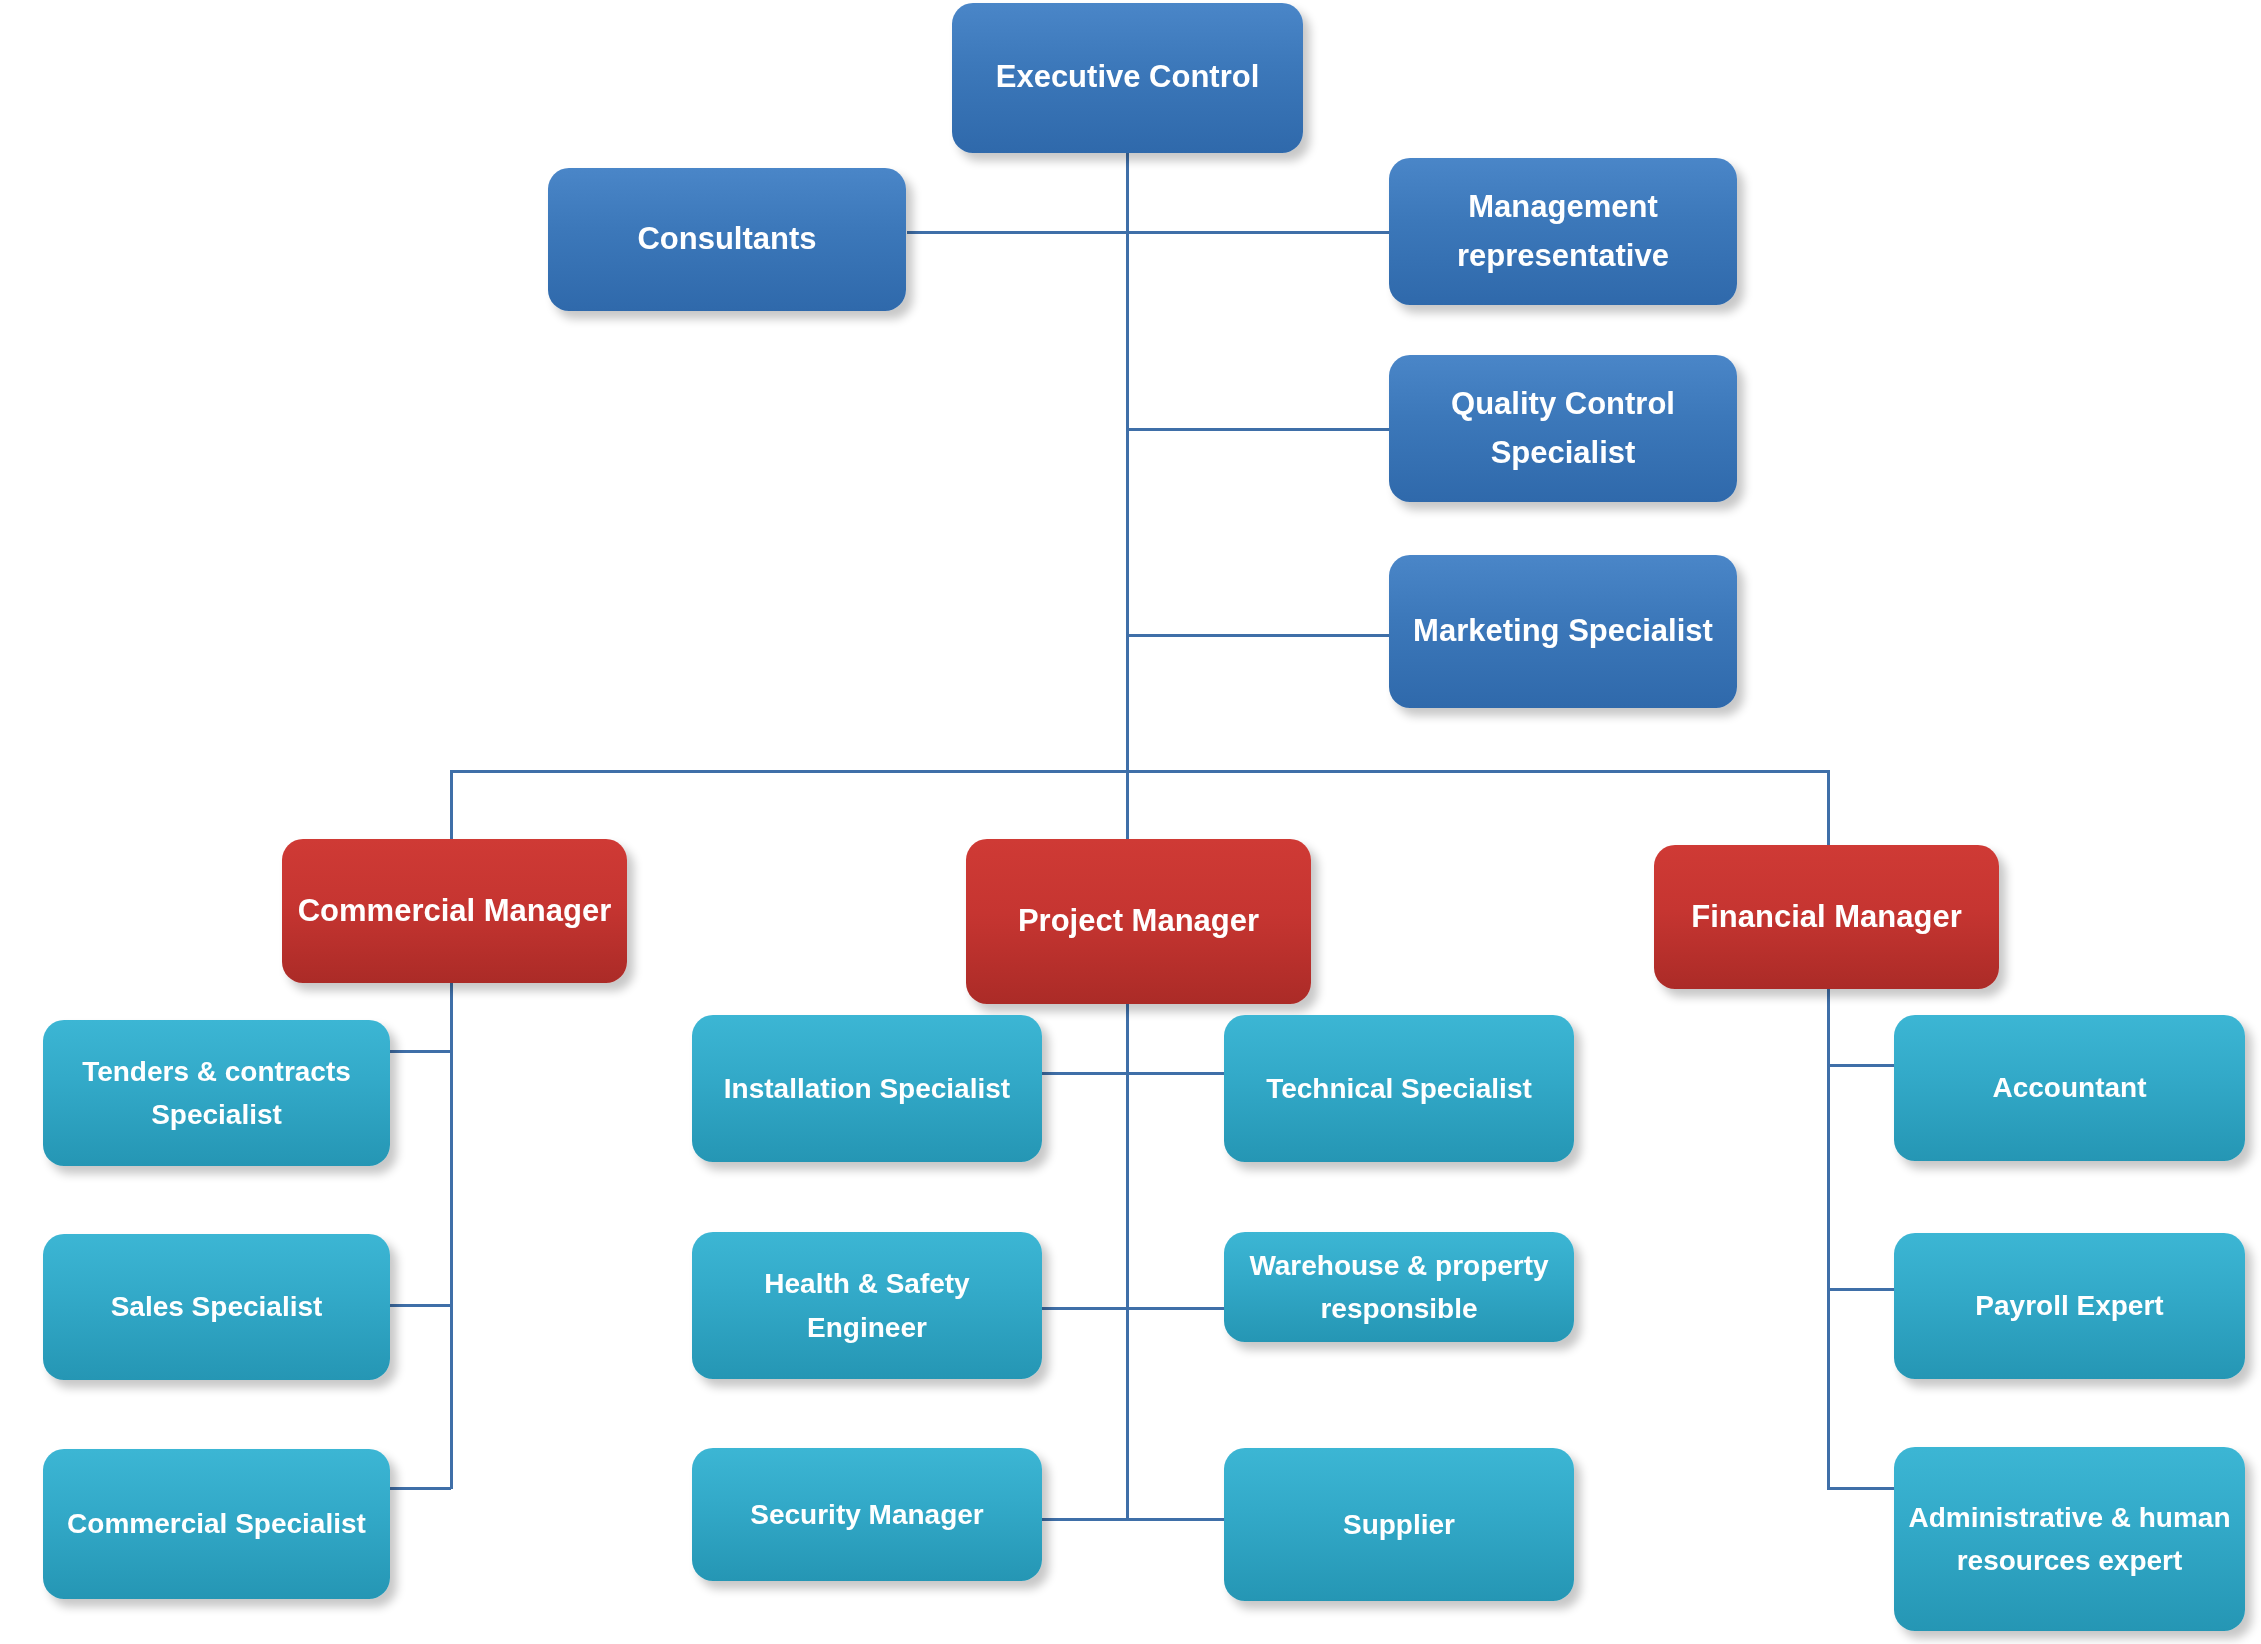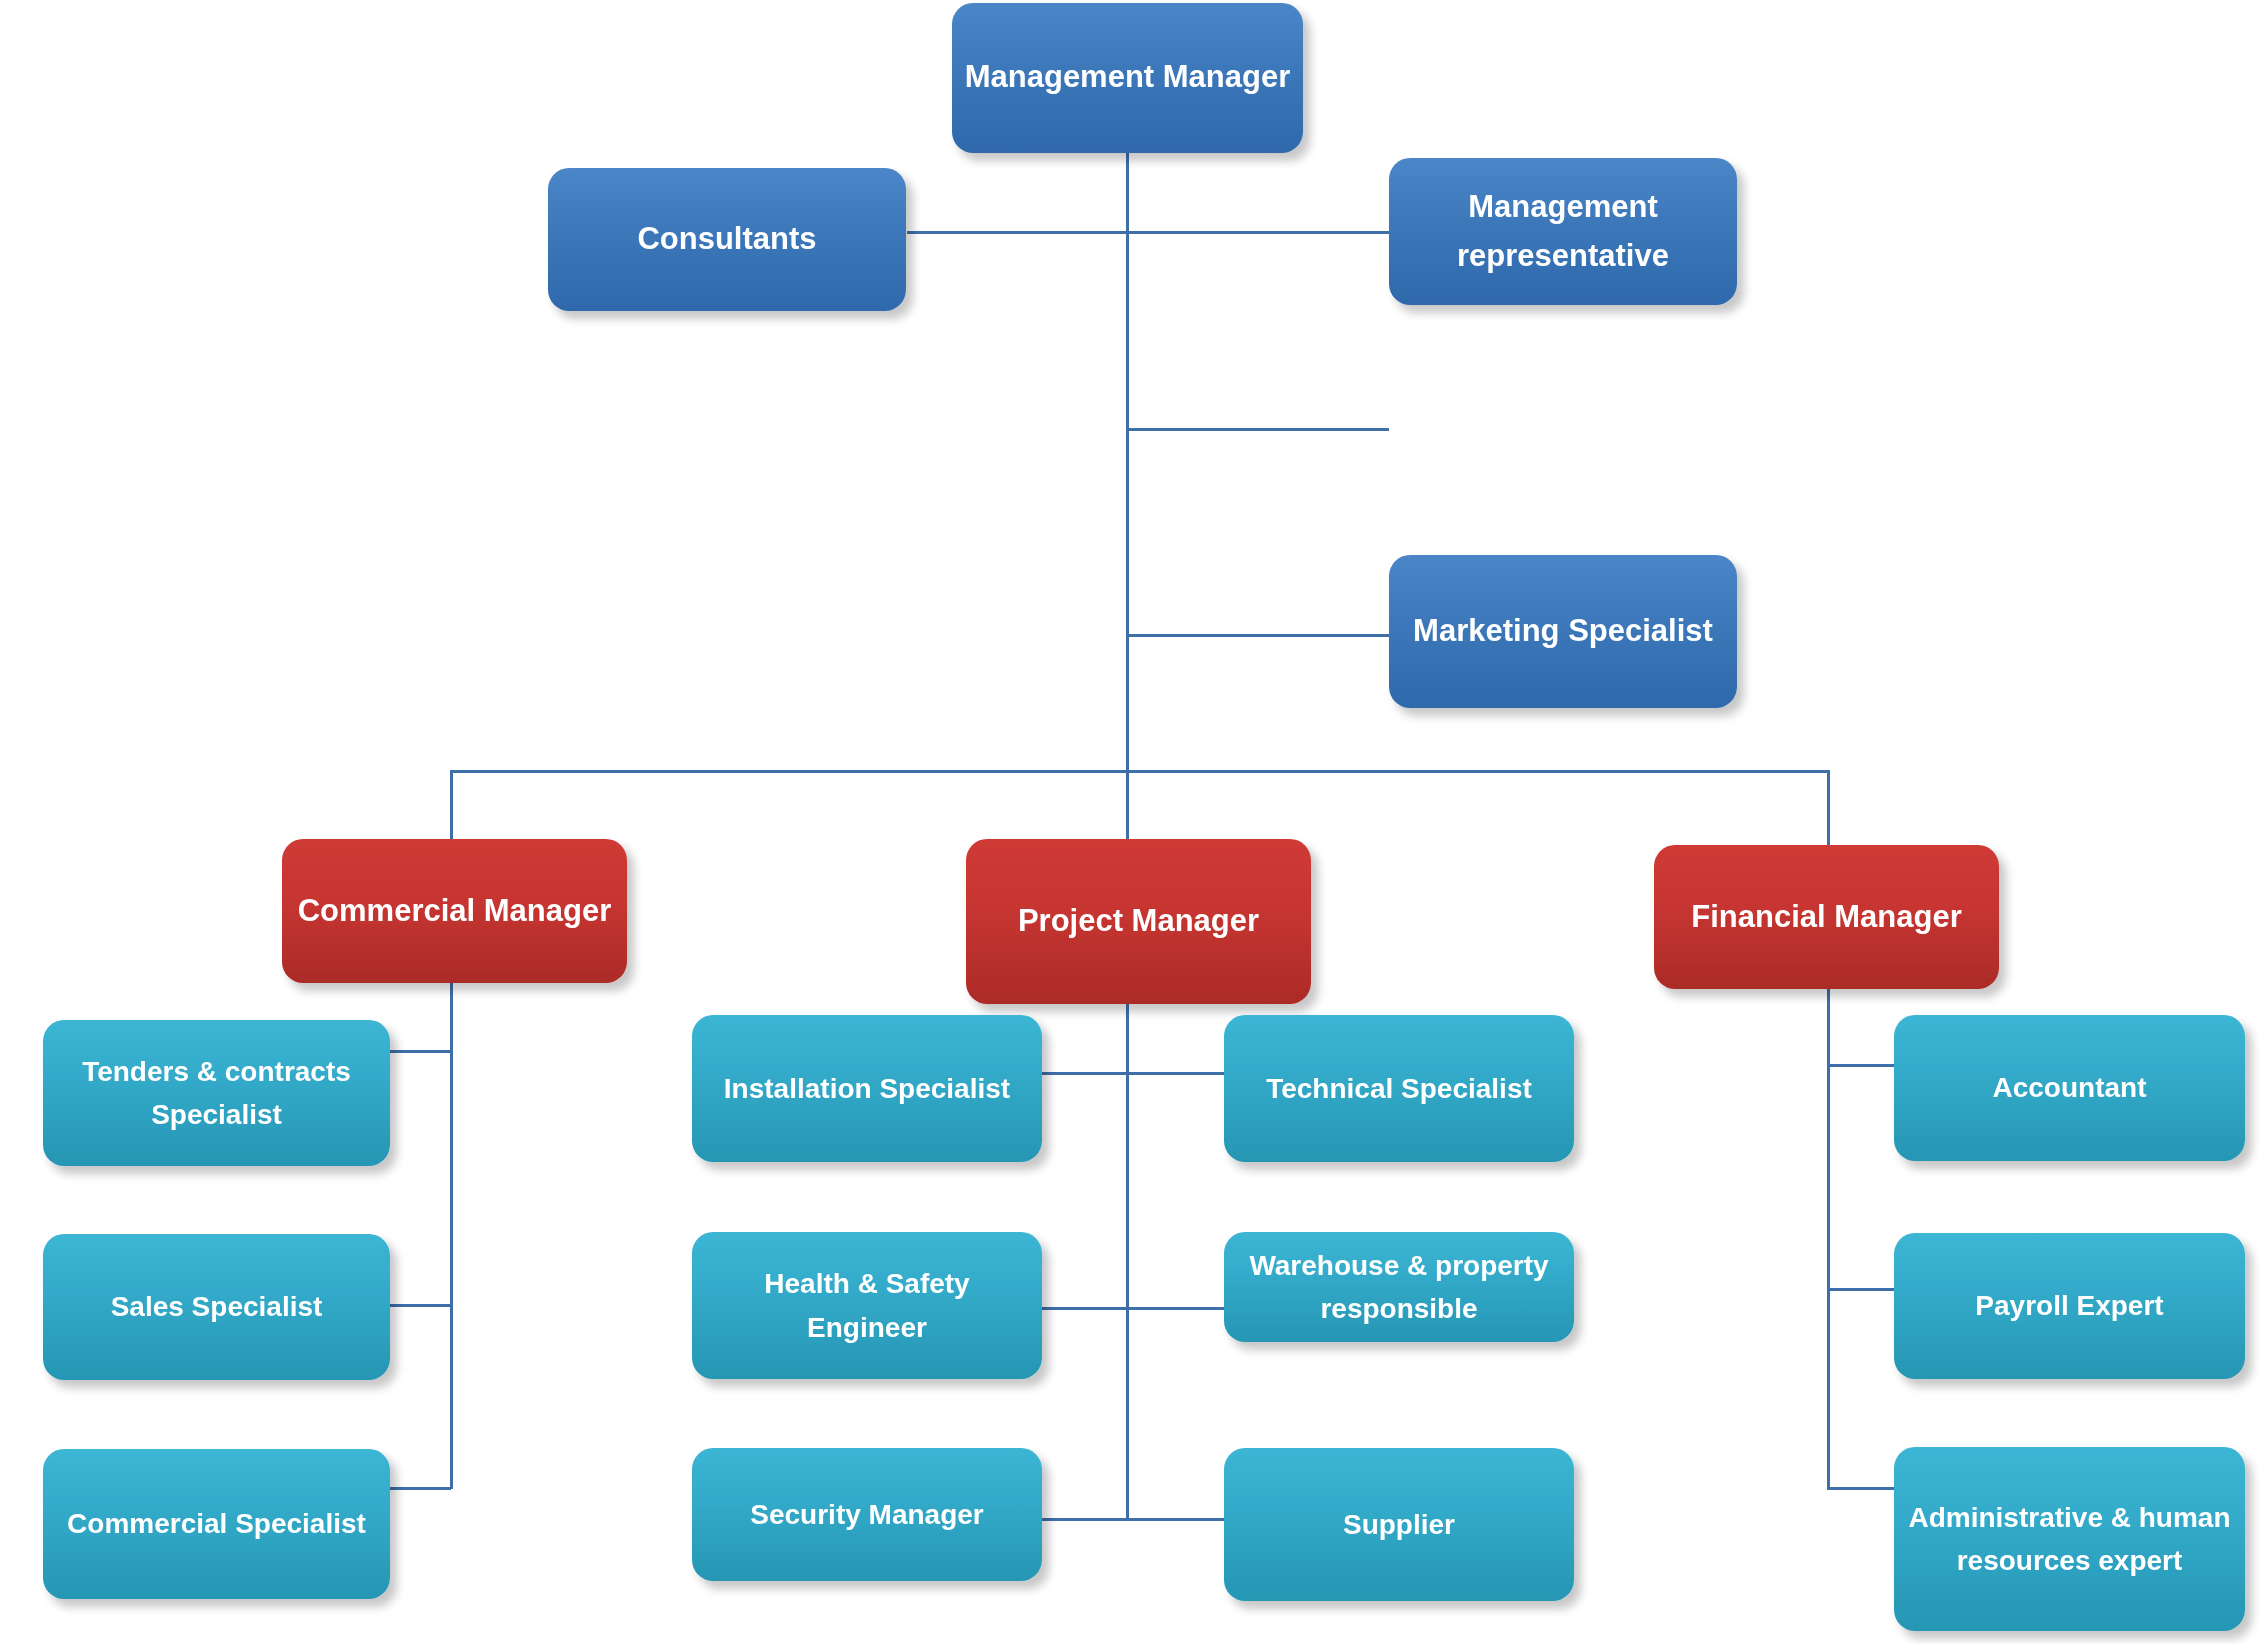--- a/index.html
+++ b/index.html
@@ -91,31 +91,34 @@
   <div class="conn h" style="left:1126px; top:1307px; width:98px;"></div>
   <div class="conn h" style="left:1042px; top:1518px; width:86px;"></div>
   <div class="conn h" style="left:1126px; top:1518px; width:98px;"></div>
 
   <div class="conn v" style="left:1827px; top:982px; height:507px;"></div>
   <div class="conn h" style="left:1827px; top:1064px; width:67px;"></div>
   <div class="conn h" style="left:1827px; top:1288px; width:67px;"></div>
   <div class="conn h" style="left:1827px; top:1487px; width:67px;"></div>
 
   <div class="node blue" style="left:952px; top:2.5px; width:351px; height:150px;">
-    <span class="label">Management Manager</span>
+    <span class="label">Executive Control</span>
   </div>
 
   <div class="node blue" style="left:548px; top:168px; width:358px; height:143px;">
     <span class="label">Consultants</span>
   </div>
 
   <div class="node blue" style="left:1389px; top:158px; width:348px; height:147px;">
     <span class="label">Management representative</span>
   </div>
 
+  <div class="node blue" style="left:1389px; top:355px; width:348px; height:147px;">
+    <span class="label">Quality Control Specialist</span>
+  </div>
 
   <div class="node blue" style="left:1389px; top:555px; width:348px; height:153px;">
     <span class="label">Marketing Specialist</span>
   </div>
 
   <div class="node red" style="left:282px; top:839px; width:345px; height:144px;">
     <span class="label">Commercial Manager</span>
   </div>
 
   <div class="node red" style="left:966px; top:839px; width:345px; height:165px;">

